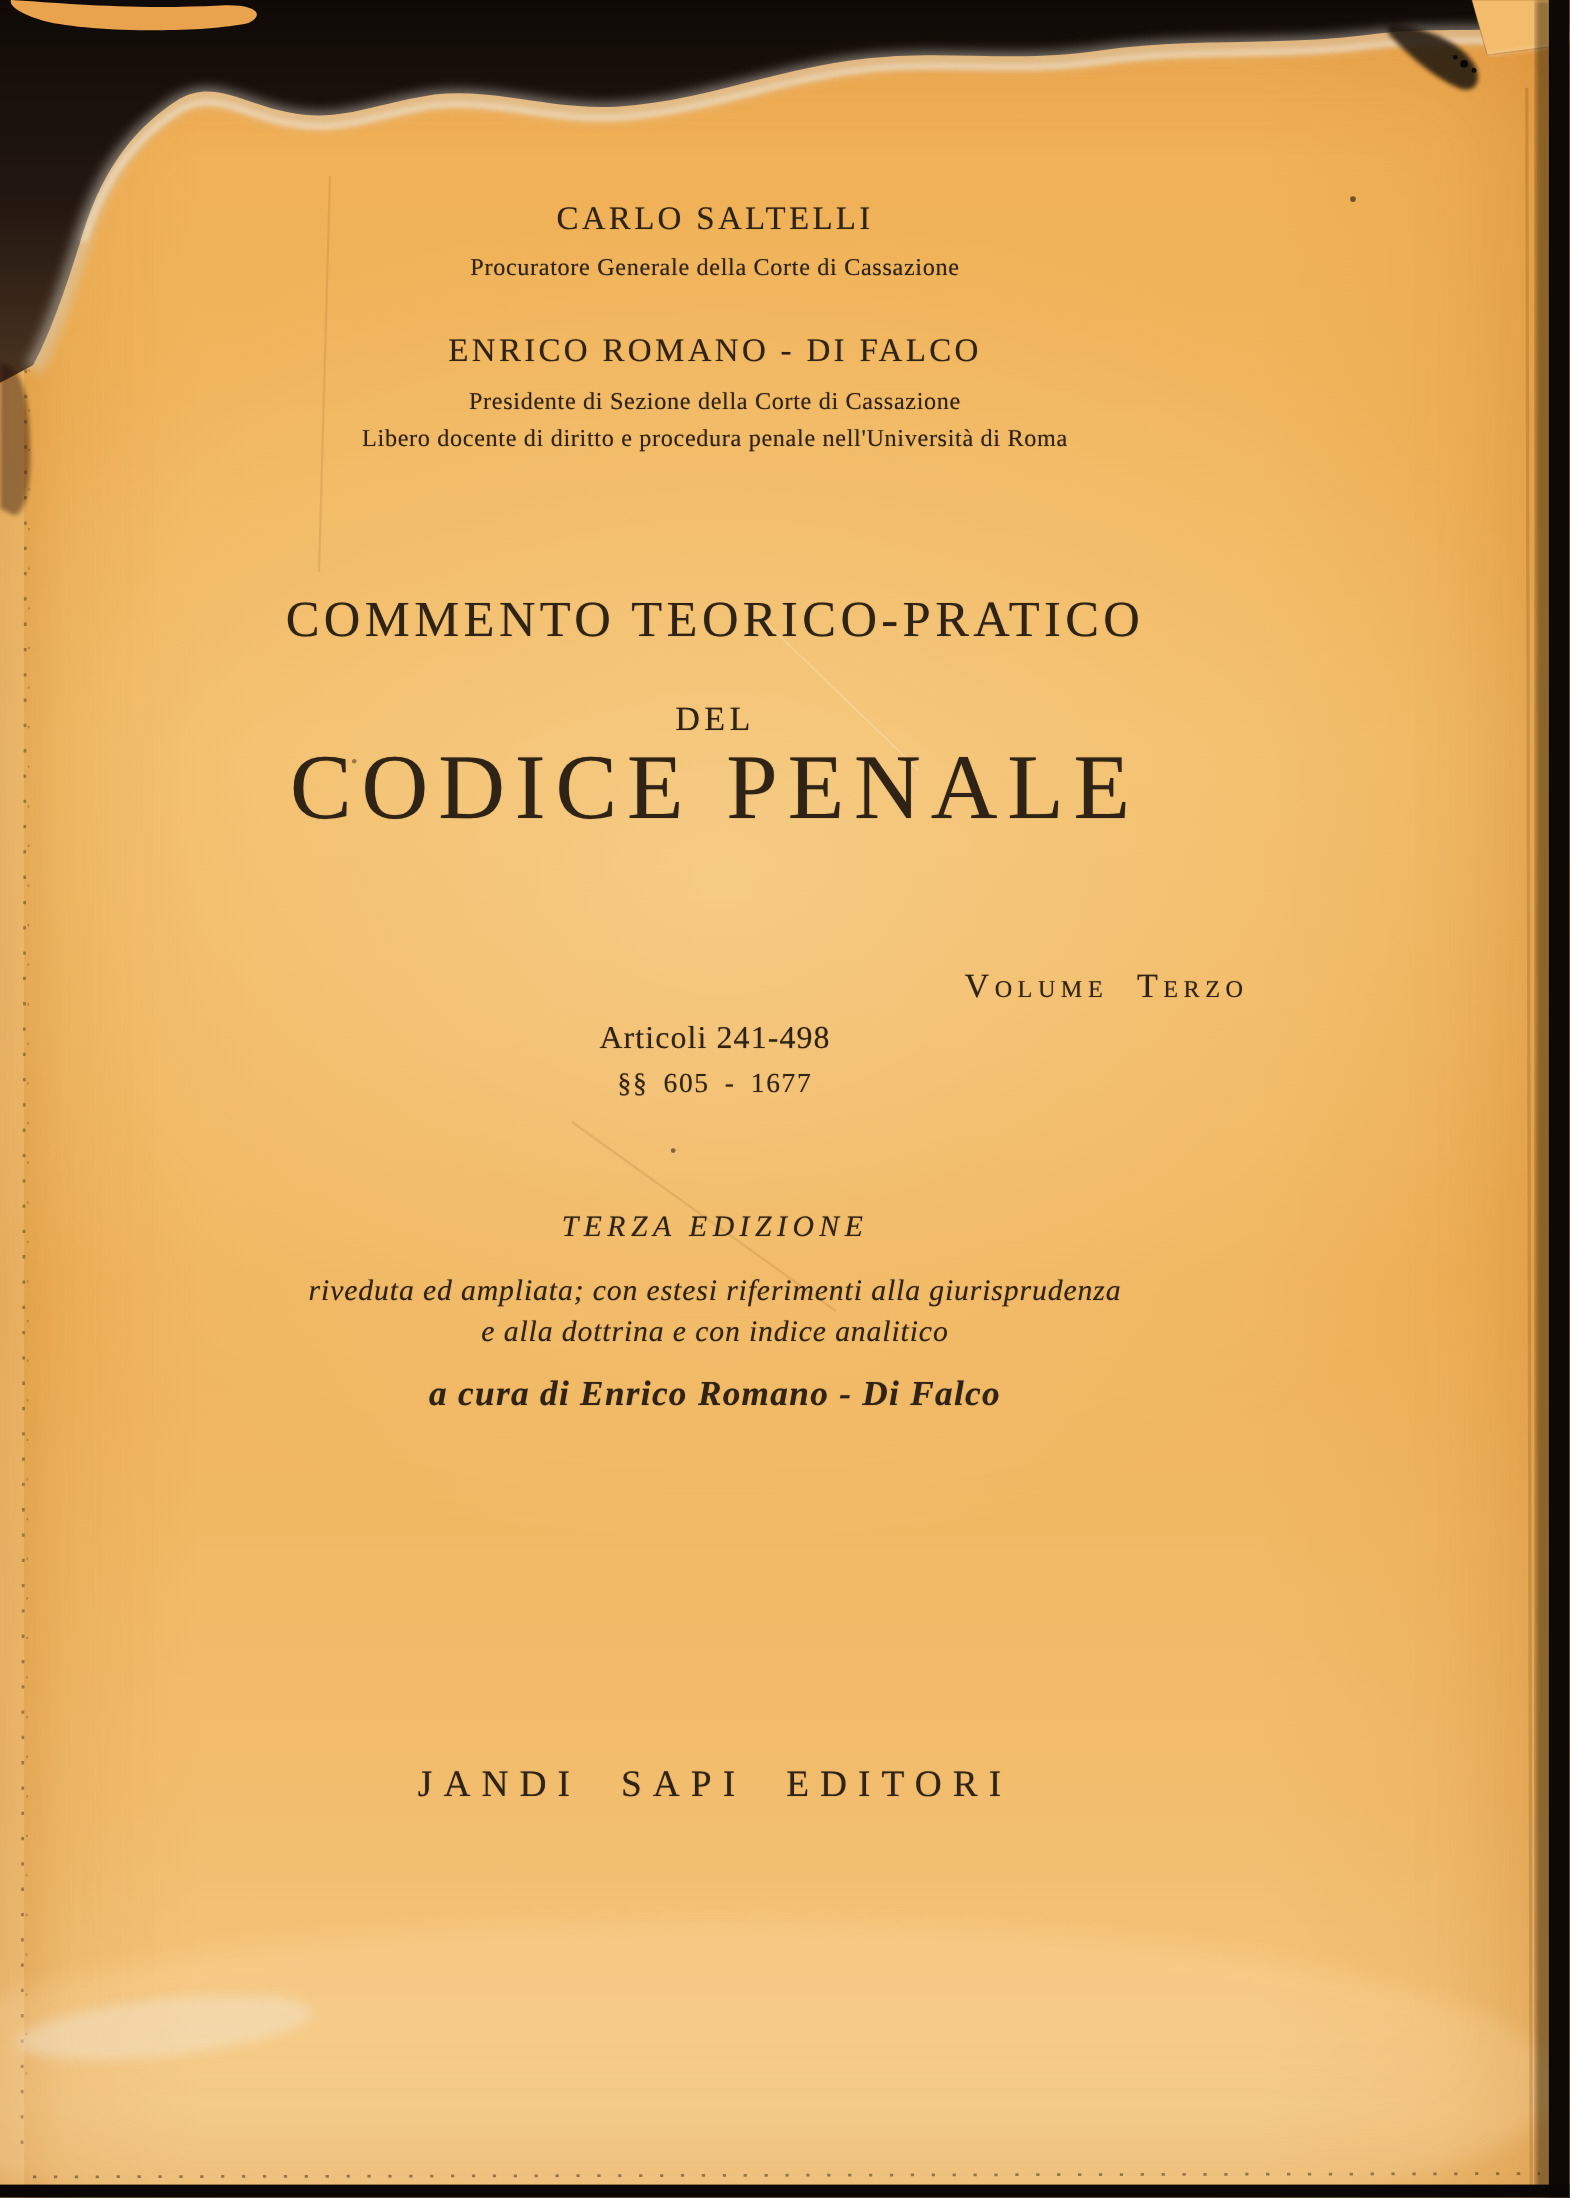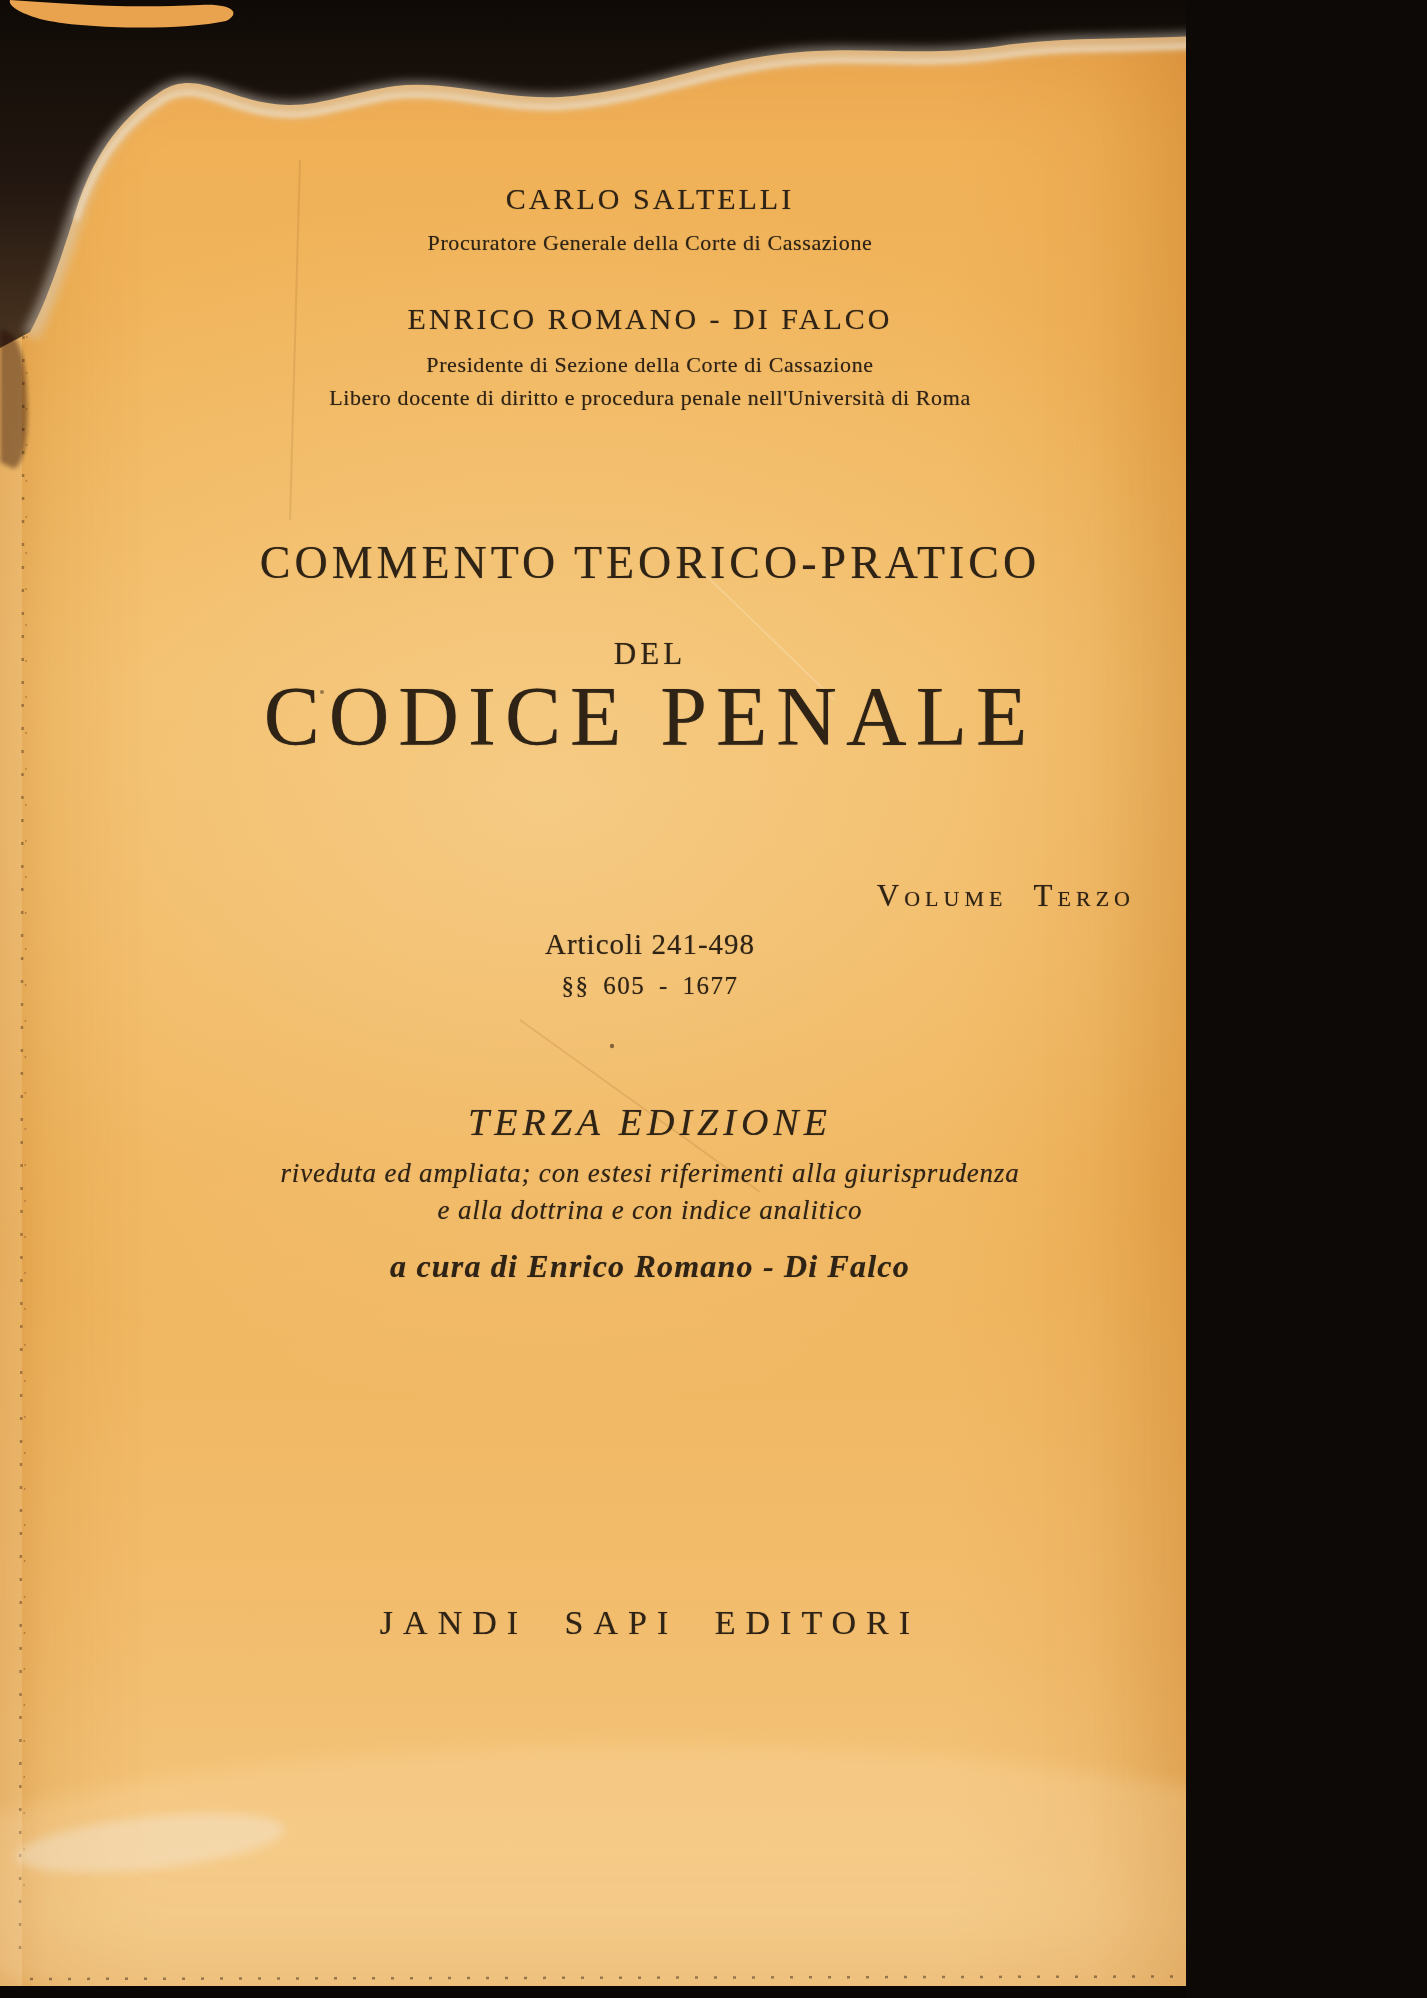--- a/index.html
+++ b/index.html
@@ -1,17 +1,17 @@
 <!DOCTYPE html>
 <html style="--paper-center: #f2ba62; --paper-edge: #eda64f; --ink: #2e2315; --wear-dark: #16100a; --scuff-gray: #d6cfc3;"><head>
 <meta charset="utf-8">
 <style>
   html,body{margin:0;padding:0;background:#0c0906;}
   .page{
-    position:relative;width:1186px;height:1998px;overflow:hidden;
+    position:relative;width:1427px;height:1998px;overflow:hidden;
     font-family:"Liberation Serif","DejaVu Serif",serif;
   }
   .jacket{
     position:absolute;inset:0;
     background:
       radial-gradient(ellipse 1150px 850px at 46% 40%, rgba(255,244,214,0.30), rgba(255,244,214,0) 72%),
       linear-gradient(90deg, rgba(205,125,35,0.30) 0%, rgba(205,125,35,0.08) 4%, rgba(205,125,35,0) 13%, rgba(205,125,35,0) 80%, rgba(205,125,35,0.10) 92%, rgba(205,125,35,0.30) 100%),
       linear-gradient(180deg, var(--paper-edge) 0%, #f0b157 7%, var(--paper-center) 34%, #f0b45b 58%, #f2bd6e 82%, #f4c77f 96%, #f2c076 100%);
     box-shadow: inset 0 0 140px rgba(165,95,20,0.22);
   }
@@ -20,21 +20,21 @@
   .line{position:absolute;left:165px;width:970px;text-align:center;white-space:nowrap;
         text-shadow:0 0 1px rgba(43,30,15,0.45);}
   .author-name{font-size:30px;letter-spacing:3px;}
   .author-role{font-size:22px;letter-spacing:0.6px;}
   .title-1{font-size:46px;letter-spacing:4px;}
   .title-2{font-size:31px;letter-spacing:4px;}
   .title-3{font-size:84px;letter-spacing:9px;}
   .vol-label{font-size:31px;font-variant:small-caps;letter-spacing:5px;word-spacing:14px;text-align:right;}
   .vol-art{font-size:29px;letter-spacing:1px;text-align:center;}
   .vol-sec{font-size:25px;letter-spacing:1.5px;word-spacing:6px;}
-  .ed-head{font-size:38px;font-style:italic;letter-spacing:5px;}
+  .ed-head{font-size:27px;font-style:italic;letter-spacing:5px;}
   .ed-line{font-size:27px;font-style:italic;letter-spacing:0.8px;}
   .ed-cur{font-size:32px;font-style:italic;font-weight:bold;letter-spacing:1.2px;}
   .publisher{font-size:34px;letter-spacing:10px;word-spacing:18px;}
 </style>
 </head>
 <body>
 
 <div class="page">
 
   <div class="jacket"></div>

